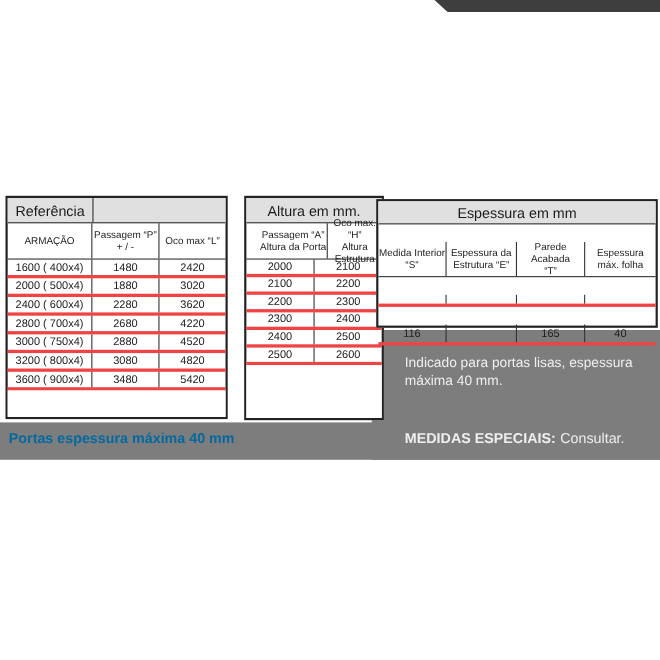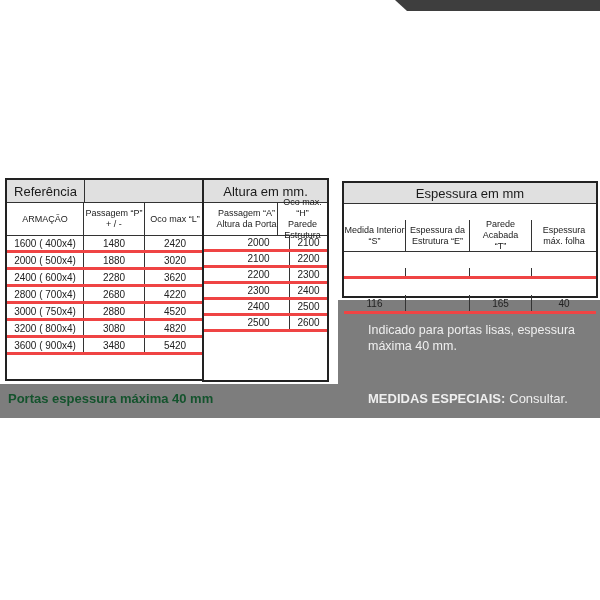--- a/index.html
+++ b/index.html
@@ -33,47 +33,47 @@
   
   .t-largura{left:5px;top:178px;width:202px;height:203px;}
   .t-largura .c1{width:77px;}
   .t-largura .c2{width:61px;}
   .t-largura .c3{flex:1;}
   .t-largura .thead{height:22px;}
   .t-largura .tsub{height:32px;}
   .t-largura .tr{height:14px;}
 
   
-  .t-altura{left:202px;top:178px;width:127px;height:204px;}
+  .t-altura{left:222px;top:178px;width:127px;height:204px;}
   .t-altura .c1{width:62px;}
   .t-altura .c2{flex:1;}
   .t-altura .thead{height:22px;}
   .t-altura .tsub{height:32px;padding-left:12px;}
-  .t-altura .tr{height:13px;padding-left:24px;}
+  .t-altura .tr{height:13px;}
 
   
   .t-espessura{left:342px;top:181px;width:256px;height:117px;gap:16px;}
   .t-espessura .c1{width:62px;}
   .t-espessura .c2{width:64px;}
   .t-espessura .c3{width:62px;}
   .t-espessura .c4{flex:1;}
   .t-espessura .thead{height:20px;}
   .t-espessura .tsub{height:31px;}
   .t-espessura .tr-empty{height:8px;}
   .t-espessura .tr-data{height:16px;}
 
   
   .atencao{position:absolute;left:368px;top:322px;width:225px;color:#efefef;
            font-size:12.5px;line-height:1.3;}
   .atencao-title{margin:0 0 3px 0;}
   .atencao-body{white-space:pre-line;}
   .medidas{position:absolute;left:368px;top:391px;font-size:13px;color:#efefef;}
   .medidas-label{font-weight:bold;}
   .medidas-value{margin-left:4px;}
-  .portas-note{position:absolute;left:8px;top:391px;font-size:13px;font-weight:bold;color:#14532d;}
+  .portas-note{position:absolute;left:8px;top:391px;font-size:13px;font-weight:bold;color:#0369a1;}
 </style>
 </head>
 <body>
 
 <div class="page">
 
   <div class="top-bar"></div>
 
   <div class="panel-gray bottom-strip"></div>
   <div class="panel-gray right-panel"></div>
@@ -127,21 +127,21 @@
   </div>
 
   <div class="spec-table t-altura">
     <div class="thead">
       <div class="th-title" style="flex:1">Altura em mm.</div>
     </div>
     <div class="tsub">
       <div class="td c1 bR">Passagem “A”
 Altura da Porta</div>
       <div class="td c2">Oco max. “H”
-Parede Estrutura</div>
+Altura Estrutura</div>
     </div>
     <div class="tr">
       <div class="td c1 bR">2000</div>
       <div class="td c2">2100</div>
     </div>
     <div class="tr">
       <div class="td c1 bR">2100</div>
       <div class="td c2">2200</div>
     </div>
     <div class="tr">

